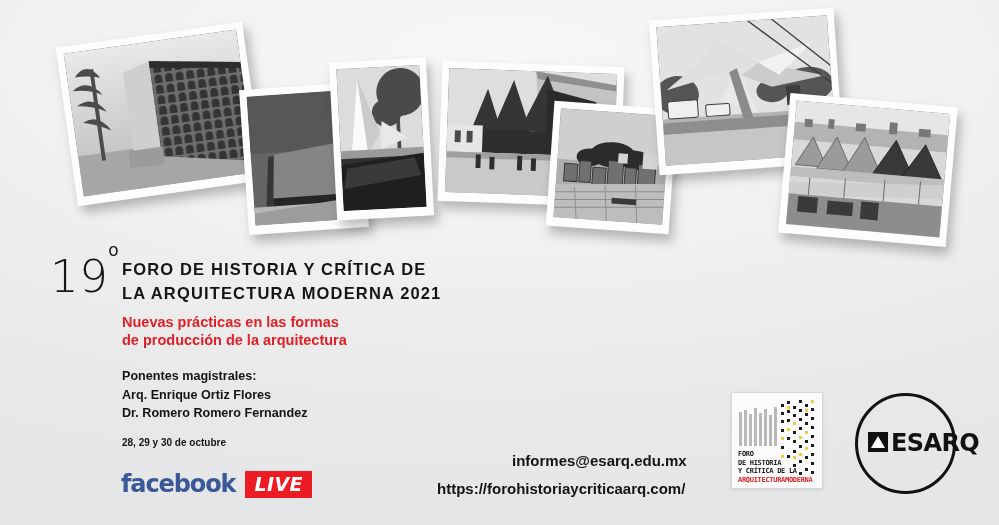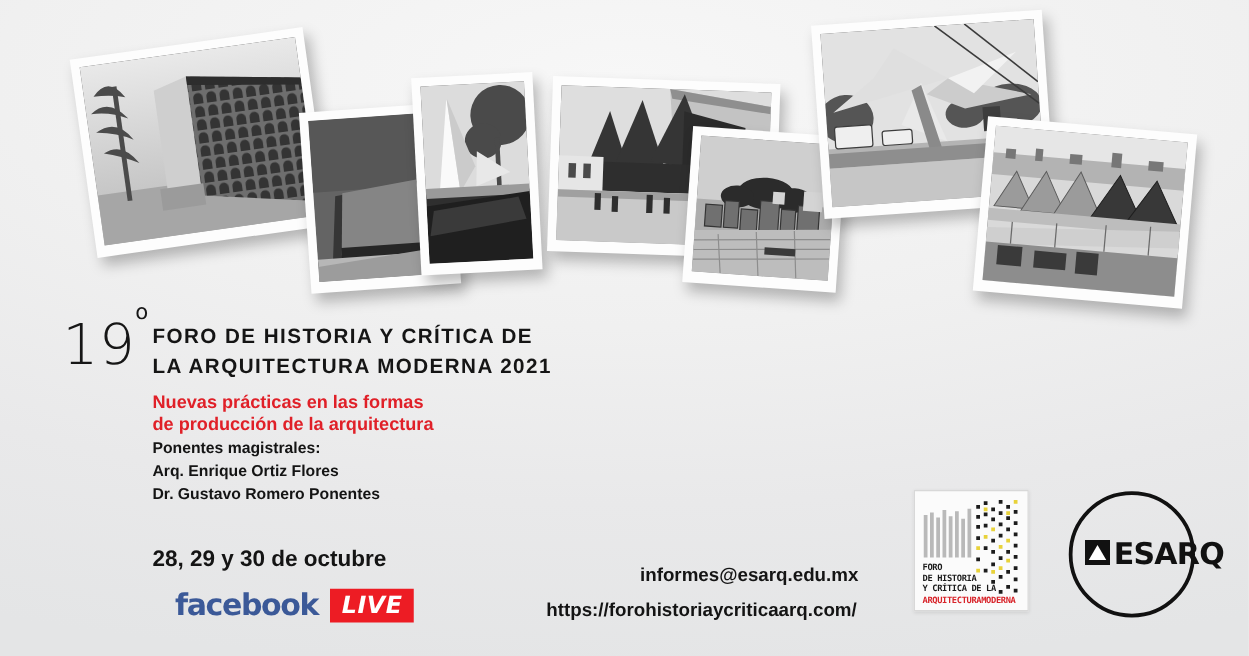--- a/index.html
+++ b/index.html
@@ -52,36 +52,35 @@
     text-transform:uppercase;white-space:nowrap;
   }
 
   .subtitle{
     position:absolute;left:122px;top:313px;
     font-size:14.5px;line-height:18px;
     font-weight:bold;color:#e02028;white-space:nowrap;
   }
 
   .speakers{
-    position:absolute;left:122px;top:349px;
+    position:absolute;left:122px;top:367px;
     font-size:12.6px;line-height:18.5px;
     font-weight:bold;color:#141414;white-space:nowrap;
   }
 
   .dates{
     position:absolute;left:122px;top:437px;
-    font-size:18px;font-weight:bold;color:#141414;white-space:nowrap;
+    font-size:10px;font-weight:bold;color:#141414;white-space:nowrap;
   }
 
   
   .fblive{position:absolute;left:121px;top:470px;display:flex;align-items:center;}
   .fbword{
     font-size:24px;font-weight:bold;color:#3b5998;letter-spacing:-1.1px;
     font-family:"DejaVu Sans",sans-serif;
-    margin-left:19px;
   }
   .livebox{
     margin-left:10px;background:#ed1c24;color:#fff;
     font-size:19px;font-weight:bold;letter-spacing:.4px;
     padding:3px 9px 4px 9px;line-height:20px;
     font-family:"DejaVu Sans",sans-serif;
     font-style:italic;
   }
 
   
@@ -354,21 +353,21 @@
     </div>
 
     <div class="subtitle">
       <div>Nuevas prácticas en las formas</div>
       <div>de producción de la arquitectura</div>
     </div>
 
     <div class="speakers">
       <div>Ponentes magistrales:</div>
       <div>Arq. Enrique Ortiz Flores</div>
-      <div>Dr. Gustavo Romero Ponentes</div>
+      <div>Dr. Romero Romero Fernandez</div>
     </div>
 
     <div class="dates">28, 29 y 30 de octubre</div>
 
     <div class="fblive">
       <span class="fbword">facebook</span>
       <span class="livebox">LIVE</span>
     </div>
 
     <div class="email">informes@esarq.edu.mx</div>

